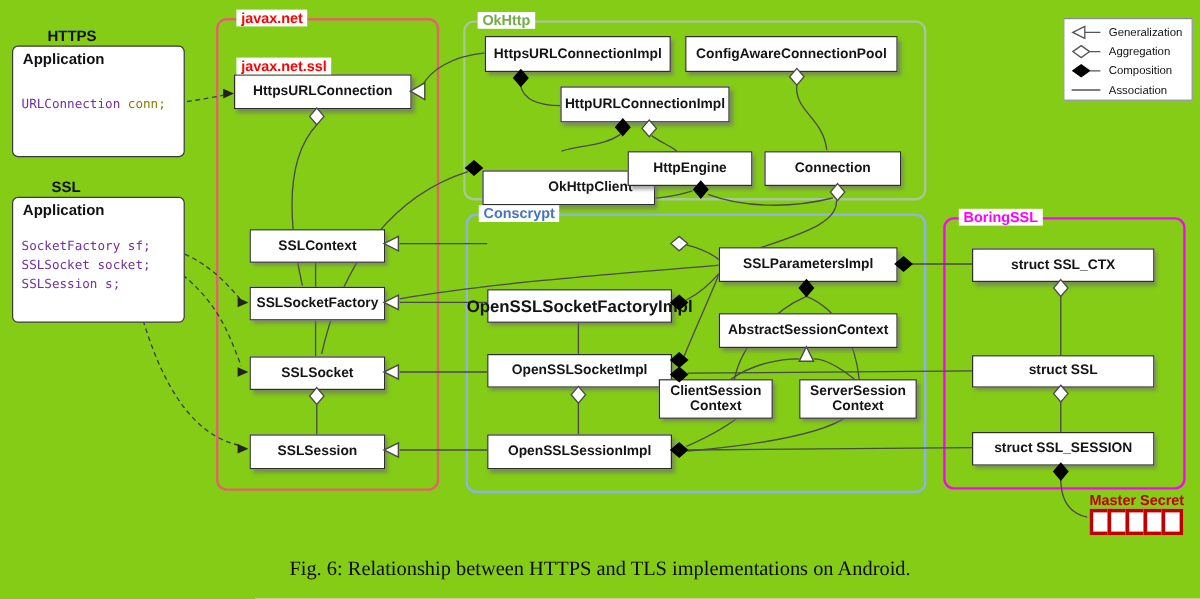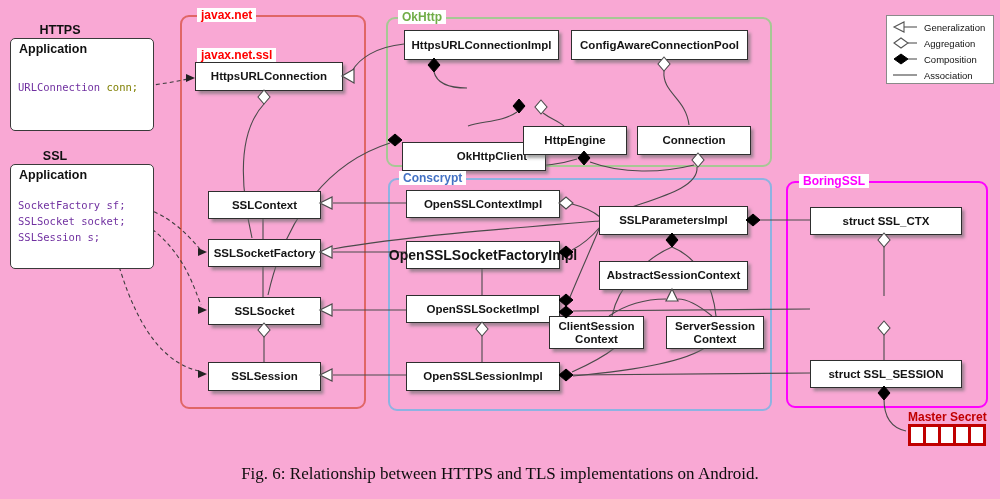--- a/index.html
+++ b/index.html
@@ -1,16 +1,16 @@
 <!DOCTYPE html>
 <html><head>
 <meta charset="utf-8">
 <style>
   html,body{margin:0;padding:0;background:#fff;}
-  #canvas{position:relative;width:1000px;height:499px;background:#f9a8d4;overflow:hidden;
+  #canvas{position:relative;width:1000px;height:499px;background:#84cc16;overflow:hidden;
           font-family:"Liberation Sans",sans-serif;}
   .region{position:absolute;border:2px solid;border-radius:9px;z-index:0;}
   .region-label{position:absolute;z-index:3;background:#fff;padding:0 4px;
                 font-weight:bold;font-size:12px;line-height:14px;white-space:nowrap;}
   .box{position:absolute;background:#fff;border:1.4px solid #2e2e2e;
        box-shadow:2.5px 3px 3px rgba(110,110,110,.65);
        display:flex;align-items:center;justify-content:center;text-align:center;
        font-weight:bold;font-size:11.5px;color:#141414;z-index:2;white-space:nowrap;line-height:13px;}
   .box.fs11{font-size:14px;}
   .box.twoline{flex-direction:column;}
@@ -109,40 +109,41 @@
   </svg>
 
   <div class="box" style="left:195px;top:62px;width:146px;height:27px;">HttpsURLConnection</div>
   <div class="box" style="left:208px;top:191px;width:111px;height:26px;">SSLContext</div>
   <div class="box" style="left:208px;top:239px;width:111px;height:26px;">SSLSocketFactory</div>
   <div class="box" style="left:208px;top:297px;width:111px;height:26px;">SSLSocket</div>
   <div class="box" style="left:208px;top:362px;width:111px;height:27px;">SSLSession</div>
 
   <div class="box" style="left:404px;top:30px;width:153px;height:28px;">HttpsURLConnectionImpl</div>
   <div class="box" style="left:571px;top:30px;width:175px;height:28px;">ConfigAwareConnectionPool</div>
+  <div class="box" style="left:467px;top:72px;width:139px;height:28px;">HttpURLConnectionImpl</div>
   <div class="box" style="left:402px;top:142px;width:106px;height:27px;padding-left:36px;">OkHttpClient</div>
   <div class="box" style="left:523px;top:126px;width:102px;height:27px;">HttpEngine</div>
   <div class="box" style="left:637px;top:126px;width:112px;height:27px;">Connection</div>
 
-  <div class="box" style="left:406px;top:190px;width:152px;height:26px;">OpenSSLContextImpl</div>
   <div class="box" style="left:599px;top:206px;width:147px;height:27px;">SSLParametersImpl</div>
   <div class="box fs11" style="left:406px;top:241px;width:152px;height:26px;">OpenSSLSocketFactoryImpl</div>
   <div class="box" style="left:599px;top:261px;width:147px;height:27px;">AbstractSessionContext</div>
   <div class="box" style="left:406px;top:295px;width:152px;height:26px;">OpenSSLSocketImpl</div>
   <div class="box twoline" style="left:549px;top:316px;width:93px;height:31px;">
     <span>ClientSession</span>
     <span>Context</span>
   </div>
   <div class="box twoline" style="left:666px;top:316px;width:96px;height:31px;">
     <span>ServerSession</span>
     <span>Context</span>
   </div>
   <div class="box" style="left:406px;top:362px;width:152px;height:27px;">OpenSSLSessionImpl</div>
 
   <div class="box" style="left:810px;top:207px;width:150px;height:26px;">struct SSL_CTX</div>
+  <div class="box" style="left:810px;top:296px;width:150px;height:25px;">struct SSL</div>
   <div class="box" style="left:810px;top:360px;width:150px;height:26px;">struct SSL_SESSION</div>
 
   <svg class="deco" width="1000" height="499">
     <g fill="#ffffff" stroke="#4a4a4a" stroke-width="1.2">
       <polygon points="342,76 354,69 354,83"></polygon>
       <polygon points="320,203 332,197 332,209"></polygon>
       <polygon points="320,252 332,246 332,258"></polygon>
       <polygon points="320,310 332,304 332,316"></polygon>
       <polygon points="320,375 332,369 332,381"></polygon>
       <polygon points="672,289 666,301 678,301"></polygon>

